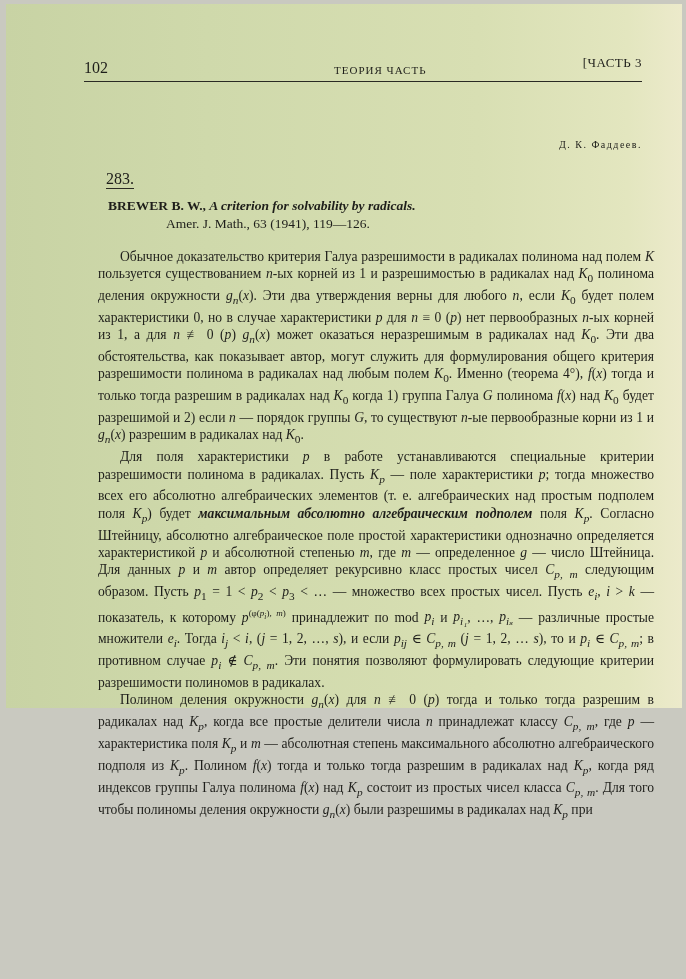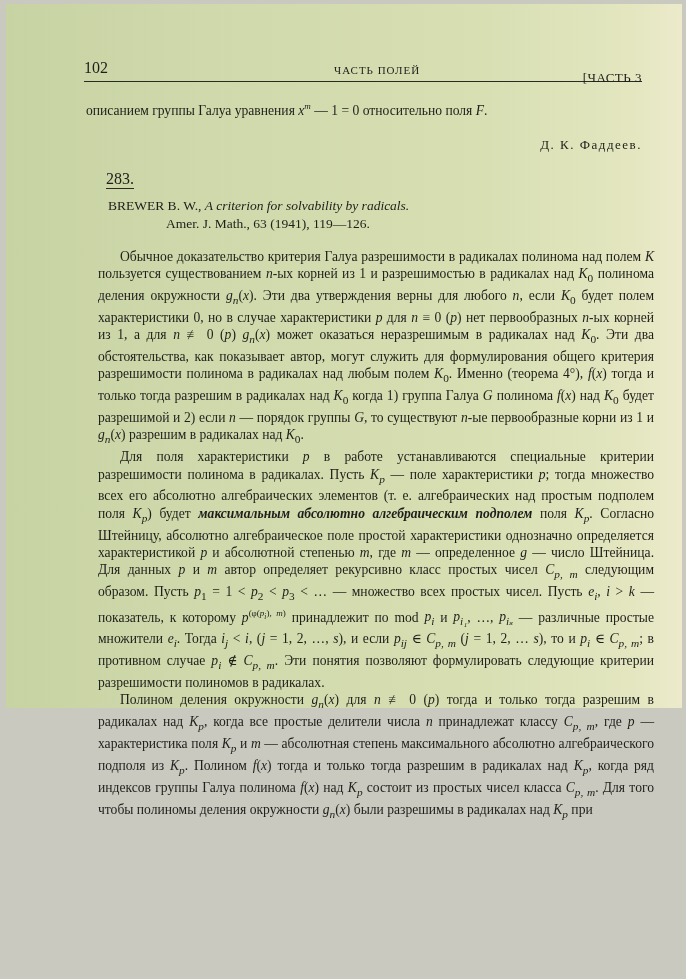--- a/index.html
+++ b/index.html
@@ -12,46 +12,45 @@
   .page {
     position: absolute; left: 6px; top: 4px; width: 676px; height: 704px;
     background: linear-gradient(90deg, #c8d3a4 0%, #cfd9ab 30%, #d8dfb3 70%, #e3e6bf 92%, #eceacb 100%);
   }
   .runhead {
     position: absolute; left: 78px; top: 51px; width: 558px; height: 26px;
     border-bottom: 1.2px solid #2a2a24;
   }
   .runhead .pno { position: absolute; left: 0; top: 4px; font-size: 16px; }
   .runhead .title { position: absolute; left: 250px; top: 9px; font-size: 11px; letter-spacing: 1px; }
-  .runhead .part { position: absolute; right: 0; top: 15px; font-size: 13px; letter-spacing: 0.5px; }
+  .runhead .part { position: absolute; right: 0; top: 0; font-size: 13px; letter-spacing: 0.5px; }
   .text {
     position: absolute; left: 80px; width: 556px;
     font-size: 13.6px; line-height: 17.2px; text-align: justify;
   }
   .text p { margin: 0; }
   .indent { text-indent: 22px; }
-  .sig { position: absolute; left: 0; width: 556px; top: 150px; text-align: right; font-size: 13px; letter-spacing: 1.5px; }
+  .sig { position: absolute; left: 0; width: 556px; top: 150px; text-align: right; font-size: 10px; letter-spacing: 1.5px; }
   .num { position: absolute; left: 100px; top: 166px; font-size: 16px; border-bottom: 1px solid #2a2a24; }
-  .ref1 { position: absolute; left: 102px; top: 194px; font-size: 13.5px; }
+  .ref1 { position: absolute; left: 102px; top: 194px; font-size: 13.5px; font-weight: bold; }
   .ref2 { position: absolute; left: 160px; top: 212px; font-size: 13.5px; }
   i { font-style: italic; }
 </style>
 </head>
 <body>
 
 <div class="page">
 
   <div class="runhead">
     <span class="pno">102</span>
-    <span class="title">ЧАСТЬ ПОЛЕЙ</span>
+    <span class="title">ТЕОРИЯ ЧАСТЬ</span>
     <span class="part">[ЧАСТЬ 3</span>
   </div>
 
   <div class="text" style="top:94px;">
-    <p>описанием группы Галуа уравнения <i>x<sup style="font-size:9px">m</sup></i> — 1 = 0 относительно поля <i>F</i>.</p>
     <div class="sig" style="top:38px;">Д. К. Фаддеев.</div>
   </div>
 
   <div class="num">283.</div>
 
   <div class="ref1">
     <span>BREWER B. W.,</span>
     <i>A criterion for solvability by radicals.</i>
   </div>
   <div class="ref2">Amer. J. Math., 63 (1941), 119—126.</div>

